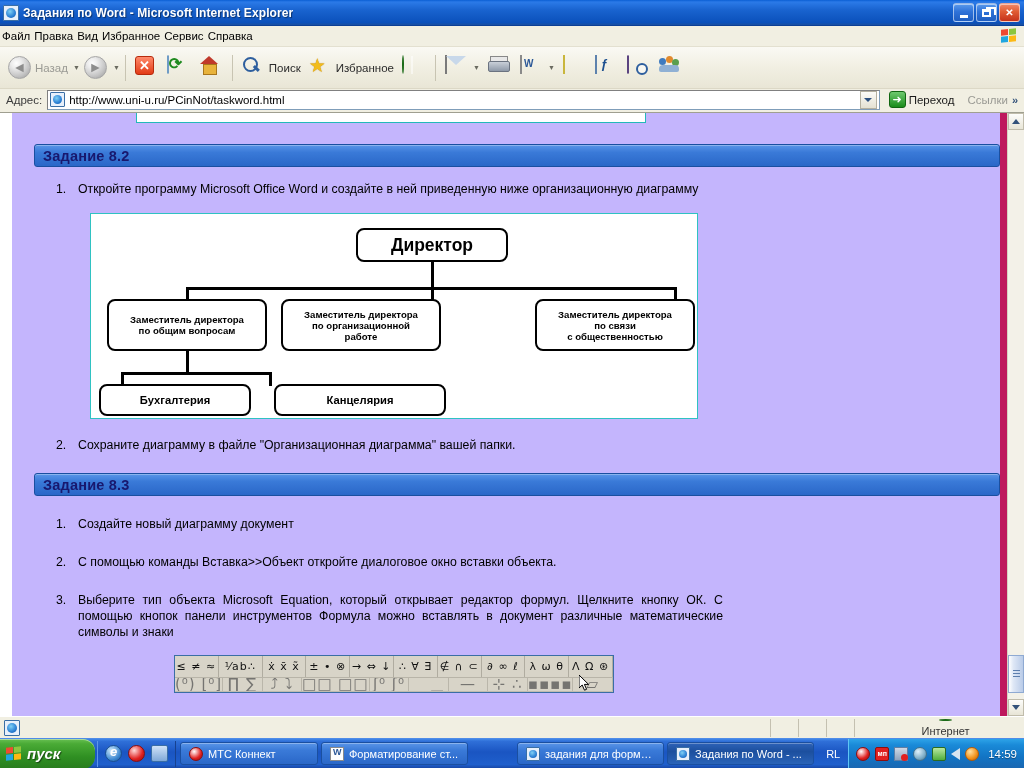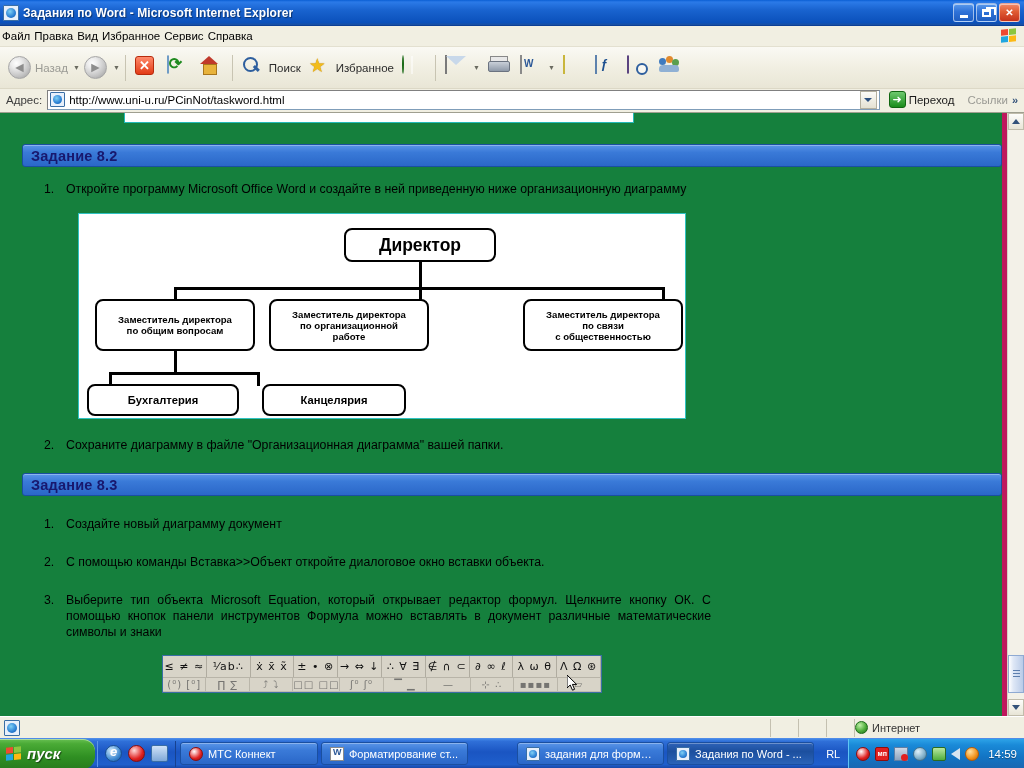--- a/index.html
+++ b/index.html
@@ -158,22 +158,23 @@
   .go-btn{display:flex;align-items:center;gap:3px;padding:1px 5px;margin-left:4px;cursor:default;}
   .go-arrow{width:17px;height:17px;border-radius:3px;background:linear-gradient(to bottom,#6ec96e,#1a8c1a);
     border:1px solid #116611;color:#fff;font-size:11px;display:flex;align-items:center;justify-content:center;line-height:1;}
   .go-text{font-size:11.5px;color:#1a1a1a;}
   .links-text{font-size:11.5px;color:#9a9a94;margin-left:8px;}
   .chev-dbl{font-size:11px;color:#33527a;font-weight:bold;margin:0 4px;}
 
   
   .pagewrap { flex:1 1 auto; display:flex; min-height:0; background:#fff; }
   .page {
-    flex:1 1 auto; position:relative; background:#15803d; overflow:hidden;
-    border-right:5px solid #be185d;
+    flex:1 1 auto; position:relative; background:#c4b5fd; overflow:hidden;
+    border-right:7px solid #be185d;
+    margin-left:12px;
   }
   .page-inner { position:absolute; left:0; top:0; right:0; }
 
   .topbox {
     margin: 0 0 0 124px; width:510px; height:10px;
     border:1px solid #23b9b9; border-top:none; background:#fff;
   }
 
   h2.task {
     font-size: 14.5px; color:#18186e; font-weight:bold;
@@ -214,21 +215,21 @@
   .fm-x { width:11px;height:10px;background:#cfd9e6;border:1px solid #5f7fa5;
     font-size:8px;line-height:8px;text-align:center;color:#102a4e;font-weight:bold; }
   .fm-row { display:flex; height:22px; background:#d8d4c8; border-bottom:1px solid #b8b4a8; }
   .fm-row.row2 { height:14px; overflow:hidden; opacity:0.75; }
   .fm-cell {
     flex:1 1 0; border-right:1px solid #b0aca0;
     display:flex; align-items:center; justify-content:center;
     font-size:11px; color:#111; font-family:"DejaVu Sans", sans-serif;
     letter-spacing:1px; white-space:nowrap;
   }
-  .fm-row.row2 .fm-cell { font-size:10px; color:#555; }
+  .fm-row.row2 .fm-cell { font-size:15px; color:#555; }
   .cursor-arrow { position:absolute; right:23px; bottom:1px; width:11px; height:16px; }
 
   
   .vscroll {
     width:17px; background:#f6f5ee; display:flex; flex-direction:column;
     border-left:1px solid #d6d2c2;
   }
   .sb-btn { height:17px; background:linear-gradient(to bottom,#fdfdfb,#e8e5d6);
     border:1px solid #c0bcab; display:flex;align-items:center;justify-content:center; }
   .sb-btn:after{content:"";border-left:4px solid transparent;border-right:4px solid transparent;}
@@ -248,21 +249,21 @@
     height:22px; background:#f1efe2; display:flex; align-items:center;
     border-top:1px solid #fff; font-size:11px; color:#333;
   }
   .sb-icon { width:16px;height:16px;margin:0 4px;flex:0 0 auto;
     background:#e8f0fb;border:1px solid #3a6ea5;border-radius:1px;position:relative;}
   .sb-icon:after{content:"";position:absolute;left:2px;top:2px;width:10px;height:10px;border-radius:50%;
     background:radial-gradient(circle at 40% 35%, #7fd0f5 0%, #2a7fd4 60%, #13539c 100%);}
   .sb-flex { flex:1 1 auto; }
   .sb-panel { width:28px; height:18px; border-left:1px solid #c4c0b0; }
   .sb-zone { display:flex;align-items:center;gap:4px; width:170px;
-    border-left:1px solid #c4c0b0; padding-left:0; height:18px; }
+    border-left:1px solid #c4c0b0; padding-left:12px; height:18px;flex-direction:column; }
   .zone-globe { width:13px;height:13px;border-radius:50%;
     background: radial-gradient(circle at 35% 30%, #bff0a8 0%, #4fae3c 55%, #1c6b18 100%);
     border:1px solid #1c6b18;}
 
   
   .taskbar {
     height:30px;
     background: linear-gradient(to bottom, #4287e8 0%, #2f6fd8 8%, #1a55c2 45%, #1f5fcc 88%, #1848a8 100%);
     display:flex; align-items:center; border-top:1px solid #4f8ce8;
   }
@@ -479,21 +480,21 @@
             <div>по связи</div>
             <div>с общественностью</div>
           </div>
 
           <div class="ln" style="left:95px; top:137px; width:2.5px; height:23px;"></div>
           <div class="ln" style="left:30px; top:158px; width:150px; height:2.5px;"></div>
           <div class="ln" style="left:30px; top:158px; width:2.5px; height:14px;"></div>
           <div class="ln" style="left:178px; top:158px; width:2.5px; height:14px;"></div>
 
           <div class="ob lvl3" style="left:8px; top:170px; width:152px; height:32px;">Бухгалтерия</div>
-          <div class="ob lvl3" style="left:183px; top:170px; width:144px; height:32px;">Канцелярия</div>
+          <div class="ob lvl3" style="left:183px; top:170px; width:172px; height:32px;">Канцелярия</div>
         </div>
 
         <ol class="steps">
           <li class="step" style="margin-top:18px;">
             <span class="num">2.</span>
             <span class="body">Сохраните диаграмму в файле "Организационная диаграмма" вашей папки.</span>
           </li>
         </ol>
 
         <h2 class="task" style="margin-top:20px;">Задание 8.3</h2>

